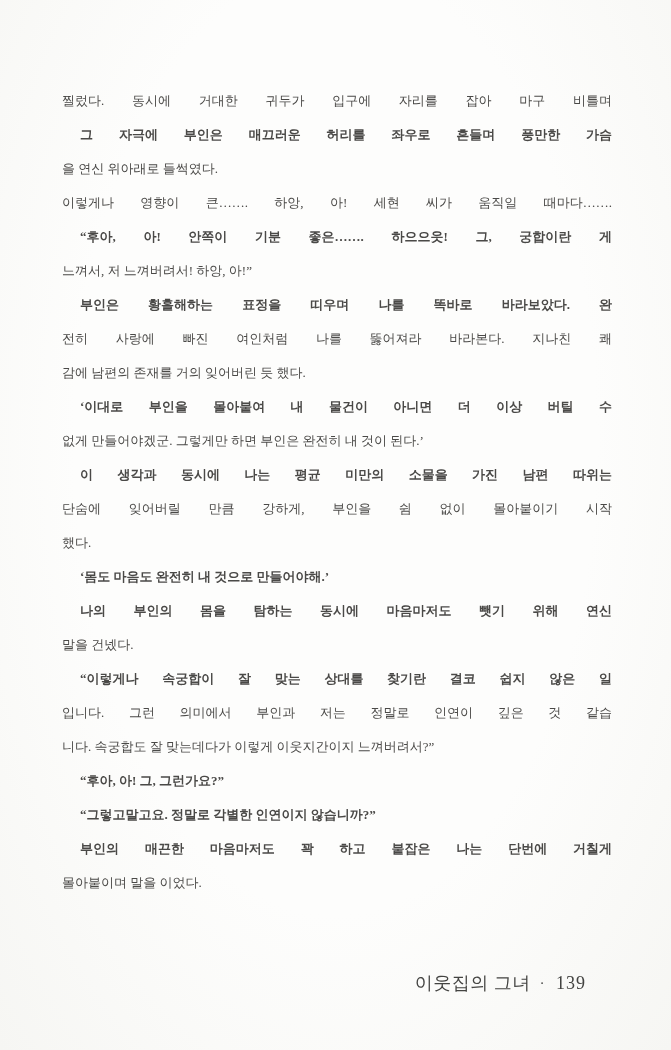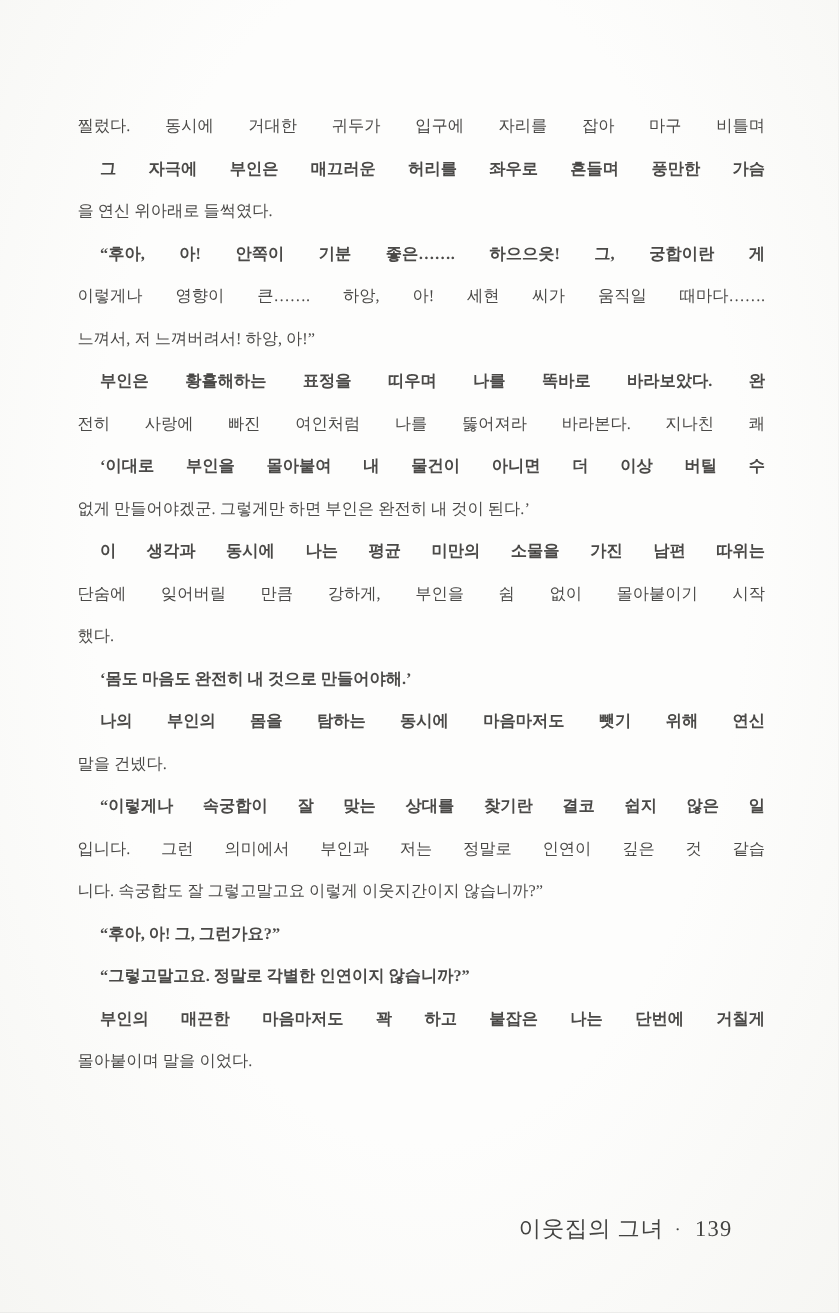--- a/index.html
+++ b/index.html
@@ -62,36 +62,37 @@
   }
 </style>
 </head>
 <body>
 
 <div class="page">
   <div class="body-text" id="body-text">
       <div class="line">찔렀다. 동시에 거대한 귀두가 입구에 자리를 잡아 마구 비틀며</div>
       <div class="line indent">그 자극에 부인은 매끄러운 허리를 좌우로 흔들며 풍만한 가슴</div>
       <div class="line last">을 연신 위아래로 들썩였다.</div>
+      <div class="line">이렇게나 영향이 큰……. 하앙, 아! 세현 씨가 움직일 때마다…….</div>
       <div class="line indent">“후아, 아! 안쪽이 기분 좋은……. 하으으읏! 그, 궁합이란 게</div>
-      <div class="line">이렇게나 영향이 큰……. 하앙, 아! 세현 씨가 움직일 때마다…….</div>
       <div class="line last">느껴서, 저 느껴버려서! 하앙, 아!”</div>
       <div class="line indent">부인은 황홀해하는 표정을 띠우며 나를 똑바로 바라보았다. 완</div>
       <div class="line">전히 사랑에 빠진 여인처럼 나를 뚫어져라 바라본다. 지나친 쾌</div>
+      <div class="line last">감에 남편의 존재를 거의 잊어버린 듯 했다.</div>
       <div class="line indent">‘이대로 부인을 몰아붙여 내 물건이 아니면 더 이상 버틸 수</div>
       <div class="line last">없게 만들어야겠군. 그렇게만 하면 부인은 완전히 내 것이 된다.’</div>
       <div class="line indent">이 생각과 동시에 나는 평균 미만의 소물을 가진 남편 따위는</div>
       <div class="line">단숨에 잊어버릴 만큼 강하게, 부인을 쉼 없이 몰아붙이기 시작</div>
       <div class="line last">했다.</div>
       <div class="line last indent">‘몸도 마음도 완전히 내 것으로 만들어야해.’</div>
       <div class="line indent">나의 부인의 몸을 탐하는 동시에 마음마저도 뺏기 위해 연신</div>
       <div class="line last">말을 건넸다.</div>
       <div class="line indent">“이렇게나 속궁합이 잘 맞는 상대를 찾기란 결코 쉽지 않은 일</div>
       <div class="line">입니다. 그런 의미에서 부인과 저는 정말로 인연이 깊은 것 같습</div>
-      <div class="line last">니다. 속궁합도 잘 그렇고말고요 이렇게 이웃지간이지 않습니까?”</div>
+      <div class="line last">니다. 속궁합도 잘 맞는데다가 이렇게 이웃지간이지 느껴버려서?”</div>
       <div class="line last indent">“후아, 아! 그, 그런가요?”</div>
       <div class="line last indent">“그렇고말고요. 정말로 각별한 인연이지 않습니까?”</div>
       <div class="line indent">부인의 매끈한 마음마저도 꽉 하고 붙잡은 나는 단번에 거칠게</div>
       <div class="line last">몰아붙이며 말을 이었다.</div>
     </div>
   <div class="footer">
     <span class="title">이웃집의 그녀</span><span class="sep">·</span><span class="num">139</span>
   </div>
 </div>
 

